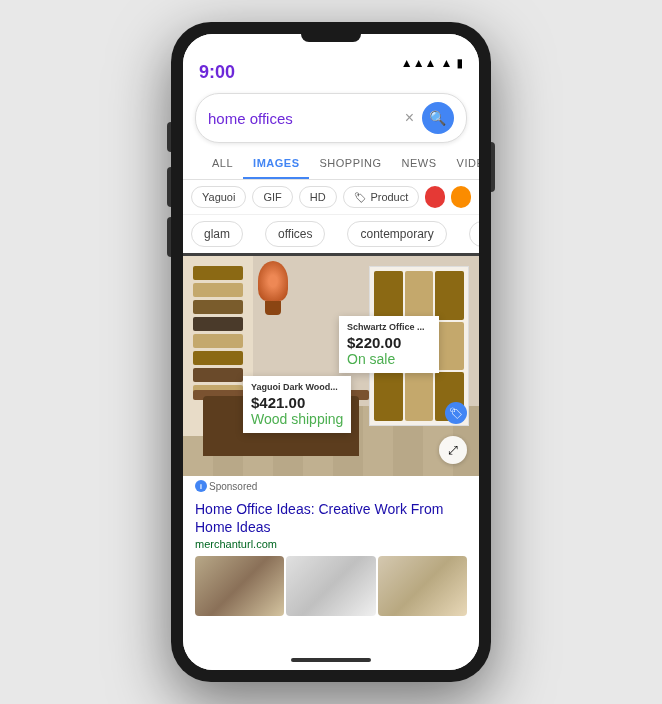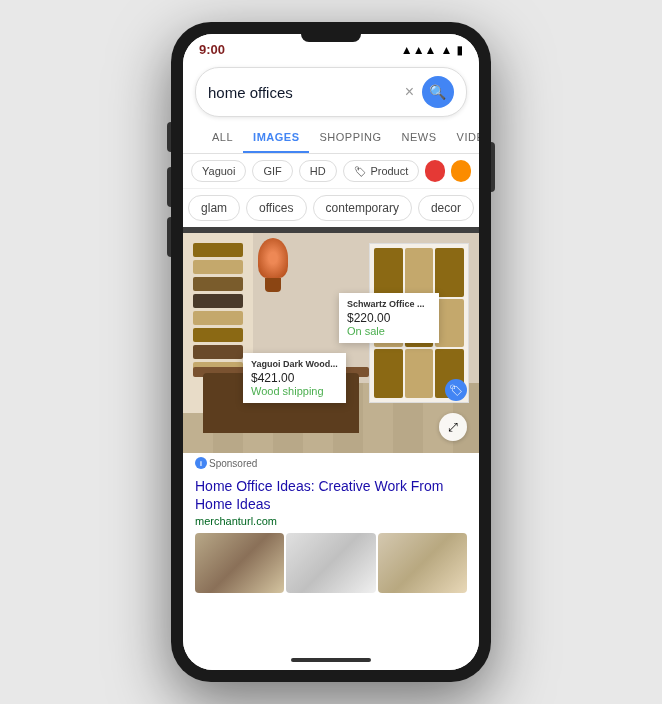--- a/index.html
+++ b/index.html
@@ -34,23 +34,24 @@
 
     .status-bar {
       background: #fff;
       padding: 8px 16px 4px;
       display: flex;
       justify-content: space-between;
       align-items: center;
     }
 
     .status-time {
-      font-size: 13px;
+      font-size: 18px;
       font-weight: 600;
-      color: #7f1d1d;
+      color: #6d28d9;
+      margin-top: 20px;
     }
 
     .status-icons {
       display: flex;
       align-items: center;
       gap: 4px;
     }
 
     .signal-icon, .wifi-icon, .battery-icon {
       font-size: 12px;
@@ -68,21 +69,21 @@
       border: 1px solid #ddd;
       border-radius: 24px;
       padding: 8px 12px;
       background: #fff;
       box-shadow: 0 1px 4px rgba(0,0,0,0.1);
     }
 
     .search-text {
       flex: 1;
       font-size: 15px;
-      color: #0f172a;
+      color: #6d28d9;
     }
 
     .search-clear {
       color: #999;
       font-size: 16px;
       margin-right: 8px;
       cursor: pointer;
     }
 
     .search-btn {
@@ -157,25 +158,24 @@
       width: 28px;
       height: 22px;
       border-radius: 12px;
       border: none;
       cursor: pointer;
     }
 
     .suggestions-row {
       display: flex;
       padding: 6px 8px;
-      gap: 6px;
-      background: #fff;
-      border-bottom: 6px solid #404040;
+      gap: 22px;
+      background: #fff;
+      border-bottom: 3px solid #404040;
       overflow-x: auto;
-      justify-content: center;
     }
 
     .suggestion-chip {
       border: 1px solid #ddd;
       border-radius: 16px;
       padding: 5px 12px;
       font-size: 12px;
       color: #444;
       white-space: nowrap;
       cursor: pointer;
@@ -280,27 +280,27 @@
     }
 
     .product-name {
       font-size: 9px;
       font-weight: 600;
       color: #333;
       margin-bottom: 2px;
     }
 
     .product-price {
-      font-size: 12px;
-      font-weight: 400;
+      font-size: 15px;
+      font-weight: 700;
       color: #222;
     }
 
     .product-sub {
-      font-size: 11px;
+      font-size: 14px;
       color: #4caf50;
     }
 
     .expand-btn {
       position: absolute;
       bottom: 12px;
       right: 12px;
       width: 28px;
       height: 28px;
       background: rgba(255,255,255,0.9);

